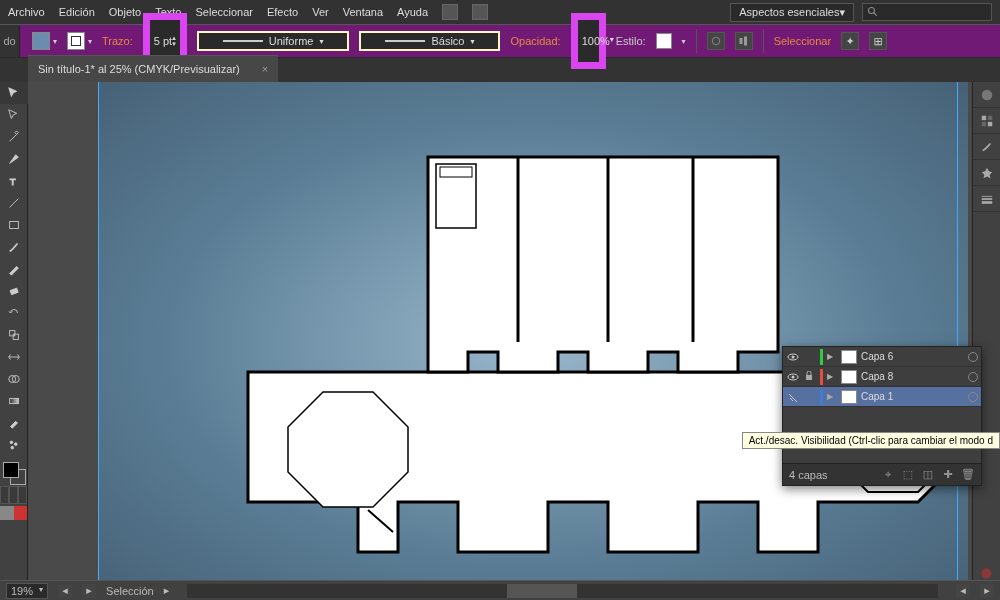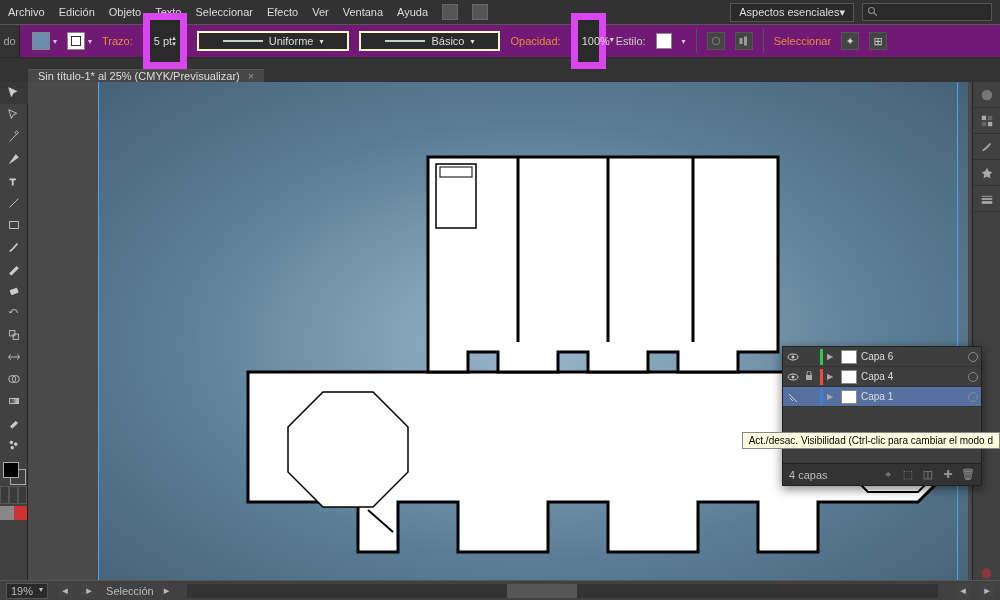--- a/index.html
+++ b/index.html
@@ -18,21 +18,21 @@
 .swatch{width:18px;height:18px;border:1px solid #888;background:#6a8caf}
 .swatch.out{background:#fff;position:relative}
 .swatch.out::after{content:'';position:absolute;inset:3px;border:1px solid #333}
 .olabel{color:#e68a3e}
 .spin{background:#2a2a2a;border:7px solid #d946ef;padding:15px 4px;width:44px;display:flex;align-items:flex-start;justify-content:space-between;color:#ddd}
 .stroke-dd{background:#2a2a2a;border:2px solid #fef9c3;padding:2px 24px;display:flex;align-items:center;gap:6px;color:#ddd}
 .stroke-line{width:40px;height:2px;background:#ccc}
 .ctrl-icon{width:18px;height:18px;border:1px solid #555;background:#444;display:flex;align-items:center;justify-content:center}
 .divider{width:1px;height:24px;background:#555}
 .tabbar{background:#333;height:24px;display:flex;align-items:end;padding-left:28px}
-.tab{background:#474747;padding:0 10px;display:flex;align-items:center;gap:8px;border-top:1px solid #555;color:#ddd}
+.tab{background:#474747;padding:7px 10px;display:flex;align-items:center;gap:22px;border-top:1px solid #555;color:#ddd}
 .tab-x{color:#999;cursor:pointer}
 .main{display:flex;height:calc(100% - 82px - 20px);position:relative}
 .toolcol{width:28px;background:#414141;display:flex;flex-direction:column;border-right:1px solid #222}
 .tool{width:28px;height:22px;display:flex;align-items:center;justify-content:center;cursor:pointer;position:relative}
 .tool.sel{background:#383838}
 .tsvg{width:14px;height:14px;fill:#ccc;stroke:#ccc}
 .tool-fill{margin-top:4px;position:relative;height:26px}
 .fillbox{width:16px;height:16px;border:1px solid #aaa;position:absolute}
 .fillbox.fg{background:#000;left:3px;top:2px;z-index:2}
 .fillbox.bg{background:none;left:10px;top:9px;border:1px solid #aaa}
@@ -363,21 +363,21 @@
             <circle cx="6" cy="4" r="1.5" fill="#ccc"></circle>
           </svg>
         </div>
       <div class="lp-lock"><svg width="10" height="10" viewBox="0 0 10 10">
             <rect x="2" y="4" width="6" height="5" fill="#aaa"></rect>
             <path d="M3 4V2a2 2 0 014 0v2" fill="none" stroke="#aaa"></path>
           </svg></div>
       <div class="lp-bar" style="background:#e74c3c"></div>
       <div class="lp-exp">▶</div>
       <div class="lp-thumb"></div>
-      <div class="lp-name">Capa 4</div>
+      <div class="lp-name">Capa 8</div>
       <div class="lp-target"></div>
     </div>
     <div class="lp-row sel">
       <div class="lp-vis">
           <svg width="12" height="10" viewBox="0 0 12 10">
             <path d="M2 2l8 8" stroke="#ccc"></path>
             <path d="M6 9l-3-3" stroke="#ccc"></path>
           </svg>
         </div>
       <div class="lp-lock"></div>

